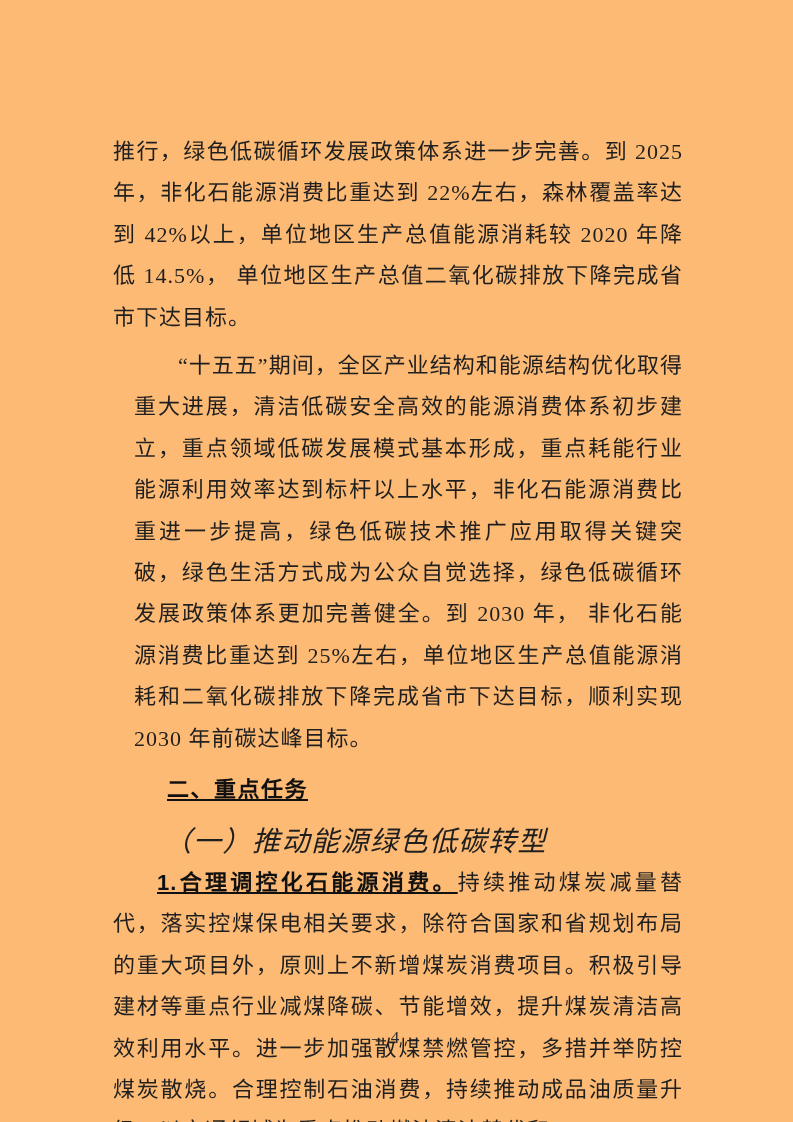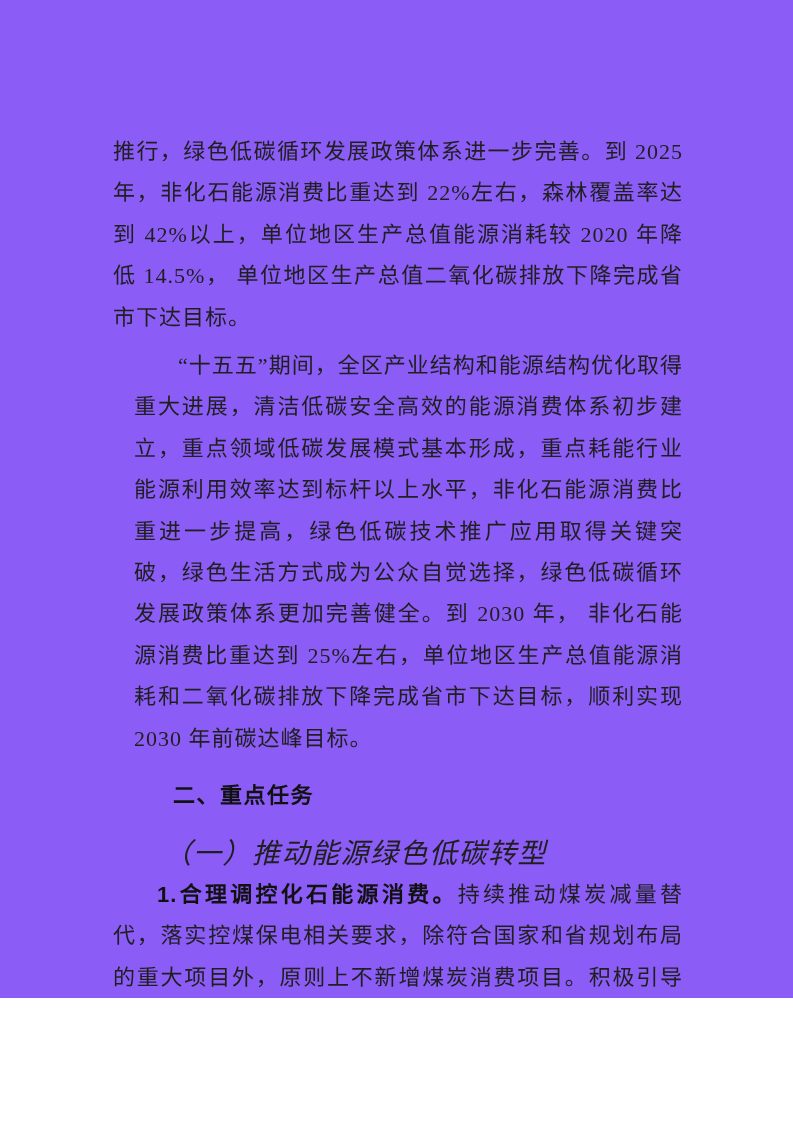--- a/index.html
+++ b/index.html
@@ -4,22 +4,22 @@
 <title>Document Page 4</title>
 <style>
   html, body {
     margin: 0;
     padding: 0;
     background: #ffffff;
   }
   .page {
     position: relative;
     width: 793px;
-    height: 998px;
-    background: #8b5cf6;
+    height: 1122px;
+    background: #fdba74;
     overflow: hidden;
     font-family: "Liberation Serif", "DejaVu Serif", serif;
     color: #1f1f1f;
   }
   .content {
     position: absolute;
     left: 113px;
     top: 131px;
     width: 570px;
   }
@@ -34,39 +34,41 @@
   }
   .indent { text-indent: 2em; }
   .para-gap { margin-top: 7px; margin-left: 21px; }
   .section-heading {
     font-family: "Liberation Sans", "DejaVu Sans", sans-serif;
     font-weight: bold;
     font-size: 22px;
     line-height: 41.4px;
     letter-spacing: 1.5px;
     color: #111111;
-    margin: 16px;
+    margin: 10px;
     text-indent: 2em;
+    text-decoration: underline;
   }
   .sub-heading {
     font-family: "Liberation Serif", "DejaVu Serif", serif;
     font-style: italic;
     font-weight: normal;
     font-size: 28px;
     line-height: 41.4px;
     letter-spacing: 1.5px;
     color: #1f1f1f;
     margin: 0;
     text-indent: 1.8em;
   }
   .task-lead {
     font-family: "Liberation Sans", "DejaVu Sans", sans-serif;
     font-weight: bold;
     font-style: normal;
     color: #111111;
+    text-decoration: underline;
   }
   .page-footer {
     position: absolute;
     top: 1028px;
     left: 0;
     width: 100%;
     text-align: center;
     font-family: "Liberation Serif", "DejaVu Serif", serif;
     font-size: 17px;
     letter-spacing: 3px;

